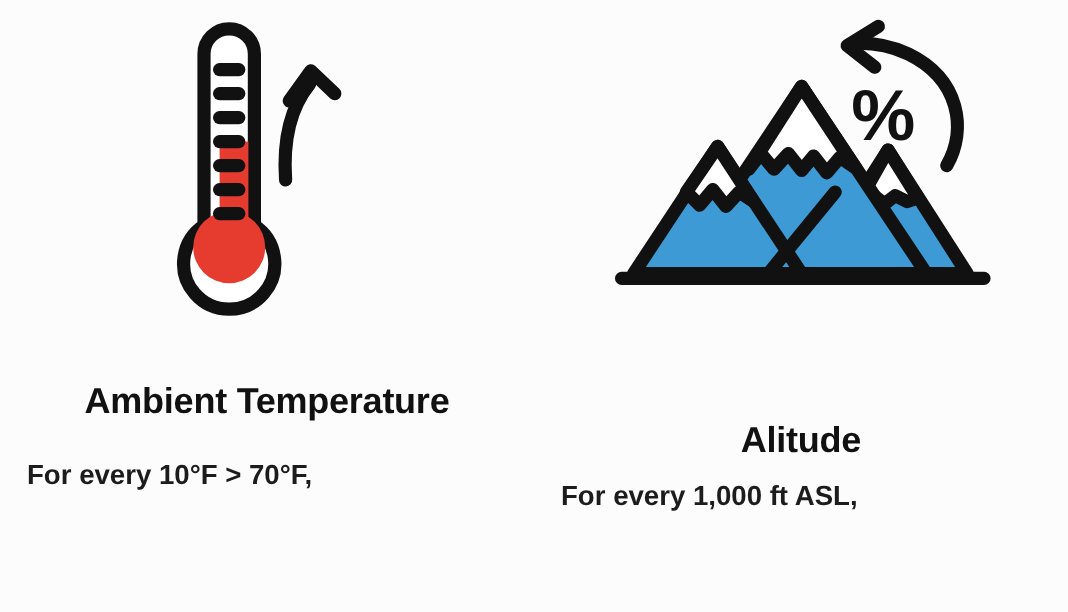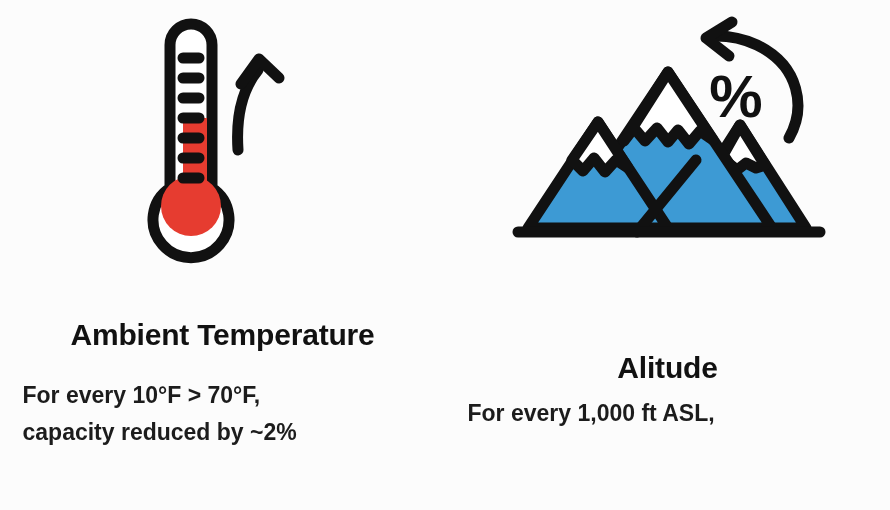--- a/index.html
+++ b/index.html
@@ -111,21 +111,20 @@
       </svg>
     </div>
 
     <div class="panel-title">
       <span>Ambient</span>
       <span>Temperature</span>
     </div>
 
     <div class="panel-desc">
       <span>For every 10°F &gt; 70°F,</span>
-      <span>capacity reduced by ~2%</span>
     </div>
 
   </div>
 
   <div class="panel panel-right">
 
     <div class="icon-area">
       <svg width="445" height="300" viewBox="445 0 445 300" aria-hidden="true">
 
         <path d="M 740 125 L 806 228 L 674 228 Z" fill="#3d9ad4" stroke="#111111" stroke-width="11" stroke-linejoin="round"></path>

